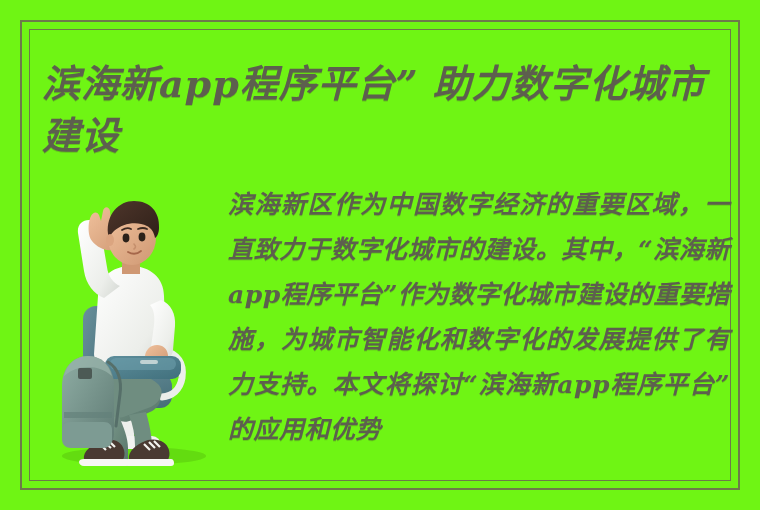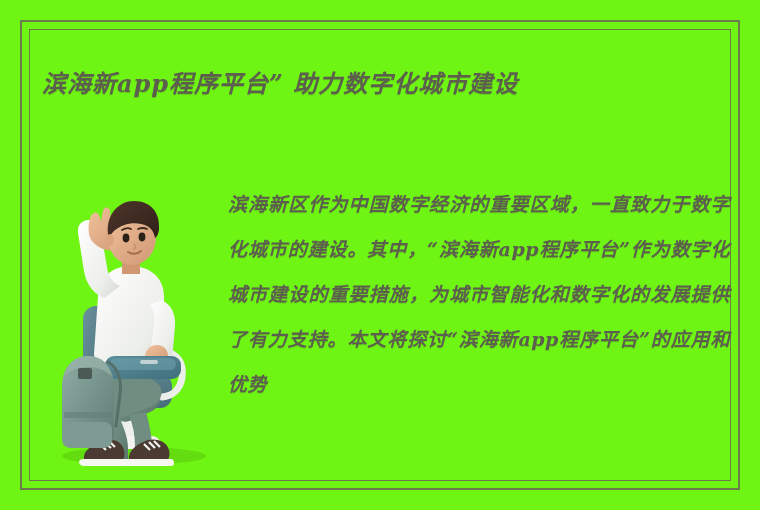--- a/index.html
+++ b/index.html
@@ -43,40 +43,40 @@
   
   .title {
     position: absolute;
     left: 42px;
     top: 58px;
     width: 676px;
     margin: 0;
     font-family: "DejaVu Serif", "Liberation Serif", serif;
     font-style: italic;
     font-weight: 700;
-    font-size: 24px;
+    font-size: 38px;
     line-height: 52px;
     letter-spacing: 1px;
     color: #5d5f4e;
     text-shadow: 0 1px 0 rgba(60,60,40,0.25);
     white-space: normal;
     word-break: break-all;
   }
 
   
   .body-text {
     position: absolute;
     left: 228px;
     top: 182px;
     width: 502px;
     margin: 0;
     font-family: "DejaVu Serif", "Liberation Serif", serif;
     font-style: italic;
     font-weight: 700;
-    font-size: 19px;
+    font-size: 25px;
     line-height: 45px;
     letter-spacing: 0.5px;
     color: #5d5f4e;
     text-align: justify;
     text-justify: inter-character;
     word-break: break-all;
     text-shadow: 0 1px 0 rgba(60,60,40,0.2);
   }
 
   

